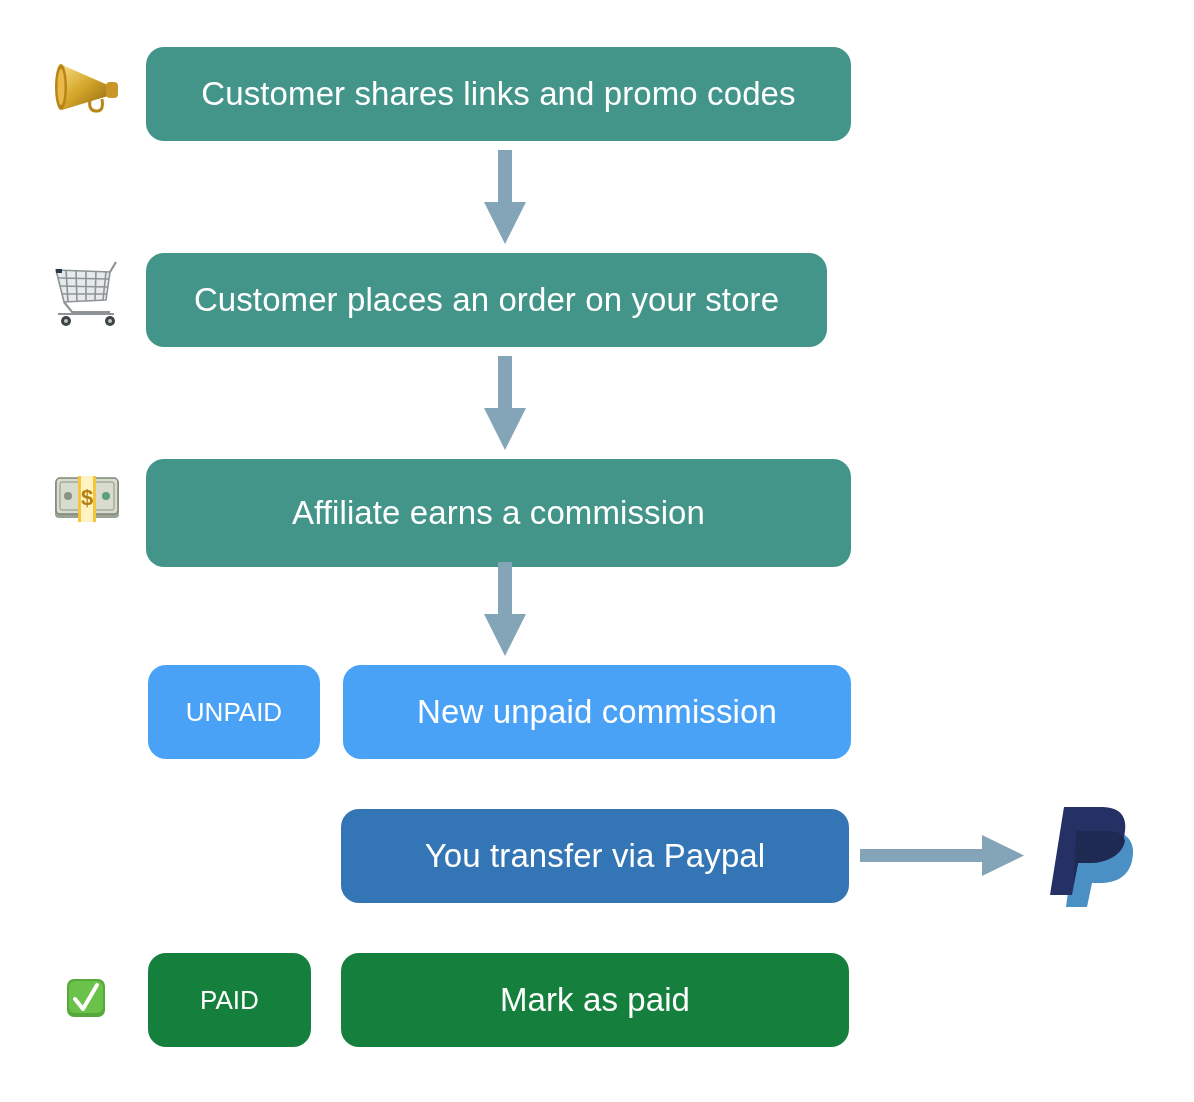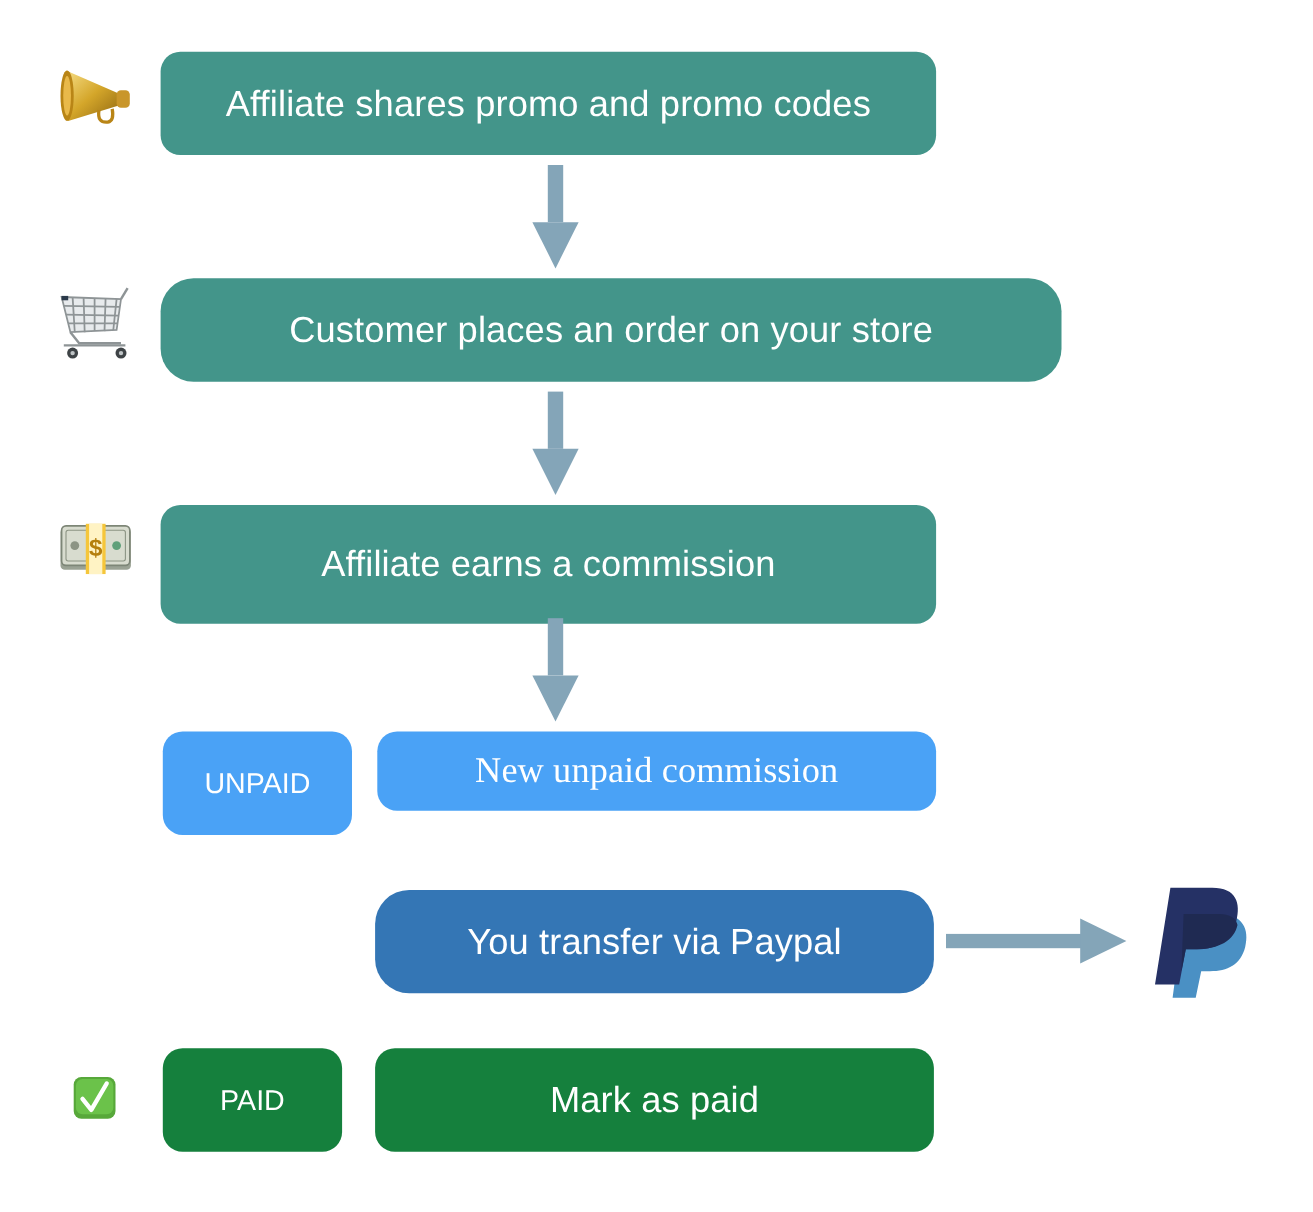--- a/index.html
+++ b/index.html
@@ -29,21 +29,21 @@
       </linearGradient>
     </defs>
     <path d="M8 6 Q2 28 10 52 L56 38 L58 28 Z" fill="url(#gold)"></path>
     <ellipse cx="9" cy="29" rx="6" ry="23" fill="#B98516"></ellipse>
     <ellipse cx="9" cy="29" rx="3.5" ry="18" fill="#E9B94A"></ellipse>
     <rect x="54" y="24" width="12" height="16" rx="4" fill="#C9962A"></rect>
     <path d="M38 42 q-2 12 8 11 q6 -1 4 -12" fill="none" stroke="#B98516" stroke-width="3"></path>
   </svg>
 </div>
 <div class="box teal step" style="left:146px; top:47px; width:705px; height:94px;">
-  <span>Affiliate shares promo and promo codes</span>
+  <span>Customer shares links and promo codes</span>
 </div>
 
 <svg class="arrow" style="left:480px; top:150px;" width="50" height="95">
   <rect x="18" y="0" width="14" height="52" fill="#84A5B8"></rect>
   <polygon points="4,52 46,52 25,94" fill="#84A5B8"></polygon>
 </svg>
 
 <div class="icon" style="left:52px; top:260px; width:70px; height:68px;">
   <svg width="70" height="68" viewBox="0 0 70 68">
     <g stroke="#8E9496" stroke-width="1.6" fill="none">
@@ -60,21 +60,21 @@
       <path d="M12 42 L20 52 L58 52" stroke-width="2.2"></path>
       <path d="M6 54 L62 54" stroke-width="2.2"></path>
     </g>
     <rect x="4" y="9" width="6" height="4" fill="#2B3A4A"></rect>
     <circle cx="14" cy="61" r="5" fill="#3E4346"></circle>
       <circle cx="14" cy="61" r="2" fill="#BFC4C6"></circle>
     <circle cx="58" cy="61" r="5" fill="#3E4346"></circle>
       <circle cx="58" cy="61" r="2" fill="#BFC4C6"></circle>
   </svg>
 </div>
-<div class="box teal step" style="left:146px; top:253px; width:819px; height:94px;border-radius:30px;">
+<div class="box teal step" style="left:146px; top:253px; width:681px; height:94px;">
   <span>Customer places an order on your store</span>
 </div>
 
 <svg class="arrow" style="left:480px; top:356px;" width="50" height="95">
   <rect x="18" y="0" width="14" height="52" fill="#84A5B8"></rect>
   <polygon points="4,52 46,52 25,94" fill="#84A5B8"></polygon>
 </svg>
 
 <div class="icon" style="left:54px; top:476px; width:66px; height:46px;">
   <svg width="66" height="46" viewBox="0 0 66 46">
@@ -93,25 +93,25 @@
 </div>
 
 <svg class="arrow" style="left:480px; top:562px;" width="50" height="95">
   <rect x="18" y="0" width="14" height="52" fill="#84A5B8"></rect>
   <polygon points="4,52 46,52 25,94" fill="#84A5B8"></polygon>
 </svg>
 
 <div class="box lightblue badge" style="left:148px; top:665px; width:172px; height:94px;">
   <span>UNPAID</span>
 </div>
-<div class="box lightblue step" style="left:343px; top:665px; width:508px; height:72px;font-family:Liberation Serif, serif;">
+<div class="box lightblue step" style="left:343px; top:665px; width:508px; height:94px;">
   <span>New unpaid commission</span>
 </div>
 
-<div class="box darkblue step" style="left:341px; top:809px; width:508px; height:94px;border-radius:31px;">
+<div class="box darkblue step" style="left:341px; top:809px; width:508px; height:94px;">
   <span>You transfer via Paypal</span>
 </div>
 <svg class="arrow" style="left:860px; top:833px;" width="165" height="46">
   <rect x="0" y="16" width="124" height="13" fill="#84A5B8"></rect>
   <polygon points="122,2 164,22.5 122,43" fill="#84A5B8"></polygon>
 </svg>
 <div class="icon" style="left:1046px; top:805px; width:92px; height:104px;">
   <svg width="92" height="104" viewBox="0 0 92 104">
     <path d="M30 26 L62 26 C84 26 90 40 86 56 C82 72 70 78 54 78 L46 78 L41 102 L20 102 Z" fill="#4A90C4"></path>
     <path d="M18 2 L56 2 C78 2 82 16 78 32 C74 50 60 58 42 58 L32 58 L26 90 L4 90 Z" fill="#253165"></path>

